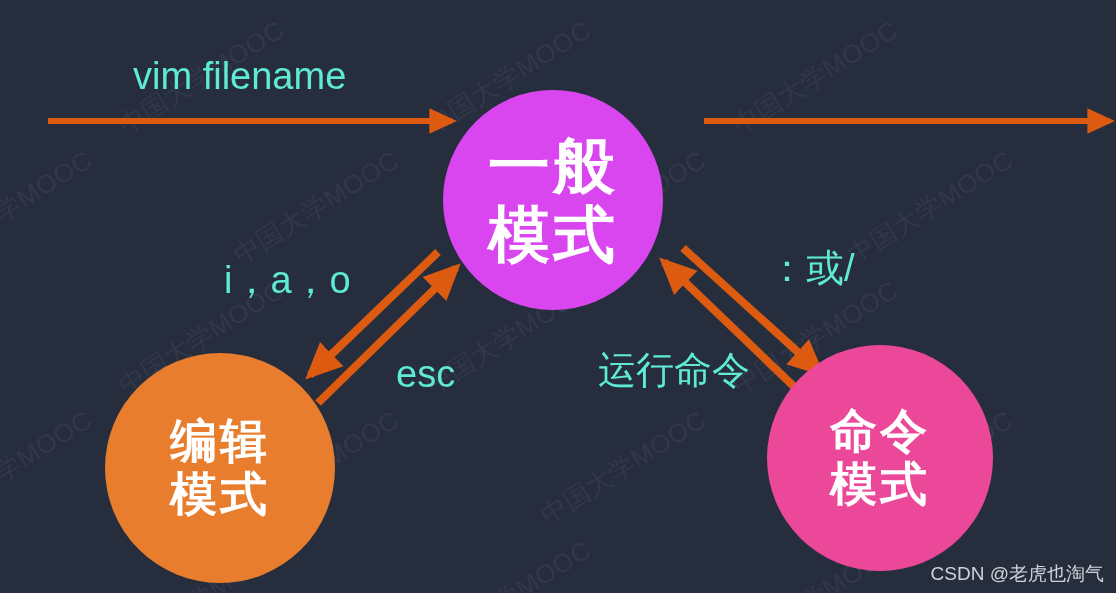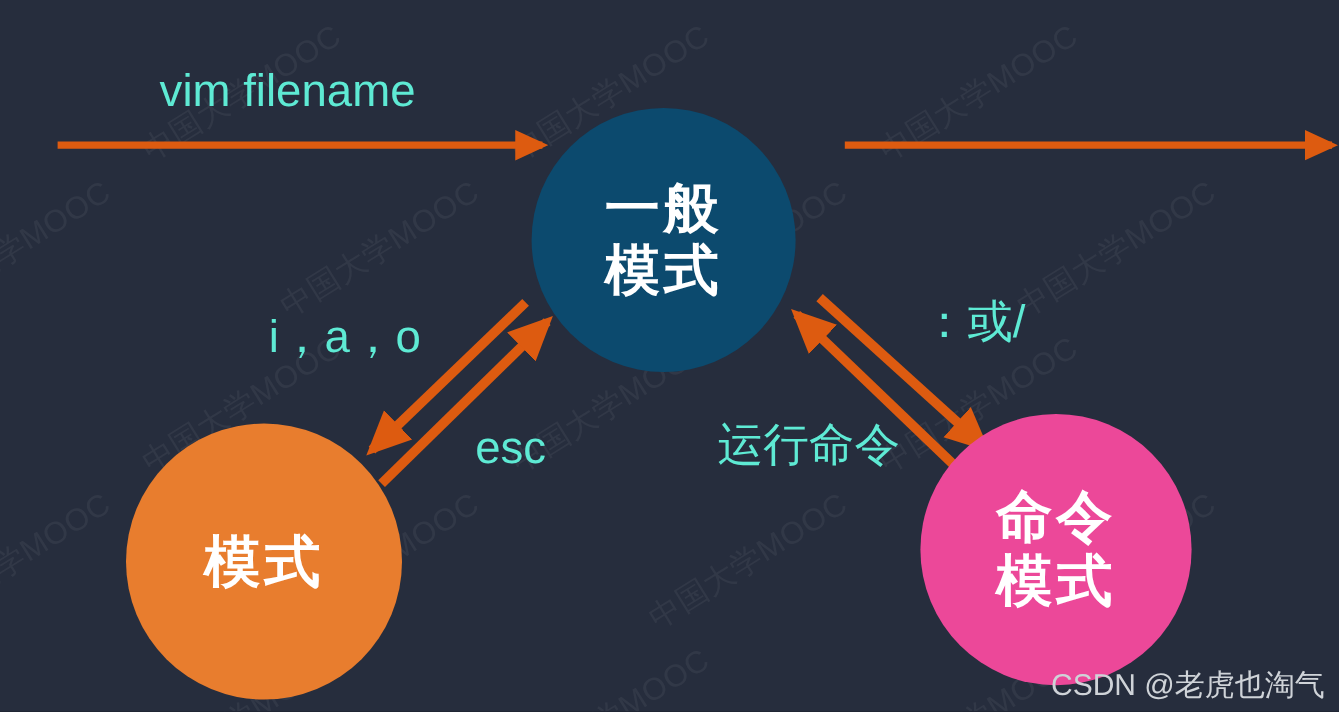--- a/index.html
+++ b/index.html
@@ -64,22 +64,22 @@
     line-height: 1.12;
     text-align: center;
     letter-spacing: 3px;
     font-family: "Liberation Sans", "DejaVu Sans", sans-serif;
   }
   .node .ln { display: block; }
 
   #node-normal {
     left: 443px; top: 90px;
     width: 220px; height: 220px;
-    background: #0c4a6e;
-    font-size: 46px;
+    background: #d946ef;
+    font-size: 62px;
     align-items: center;
   }
   #node-edit {
     left: 105px; top: 353px;
     width: 230px; height: 230px;
     background: #e87d2e;
     font-size: 47px;
   }
   #node-command {
     left: 767px; top: 345px;
@@ -105,21 +105,21 @@
   #label-run    { left: 598px; top: 345px; }
   #label-colon  { left: 768px; top: 243px; }
 
   
   #csdn {
     position: absolute;
     z-index: 5;
     right: 12px;
     bottom: 6px;
     color: #cfd3d8;
-    font-size: 25px;
+    font-size: 19px;
     white-space: nowrap;
     font-family: "Liberation Sans", "DejaVu Sans", sans-serif;
   }
 </style>
 </head>
 <body>
 
 <div id="stage">
 
   <div id="watermark">
@@ -149,20 +149,21 @@
 
     <line x1="808" y1="400" x2="664" y2="262" stroke="#dd5b10" stroke-width="8" marker-end="url(#ah)"></line>
   </svg>
 
   <div class="node" id="node-normal">
     <span class="ln">一般</span>
     <span class="ln">模式</span>
   </div>
 
   <div class="node" id="node-edit">
+    <span class="ln">编辑</span>
     <span class="ln">模式</span>
   </div>
 
   <div class="node" id="node-command">
     <span class="ln">命令</span>
     <span class="ln">模式</span>
   </div>
 
   <div class="label" id="label-open">vim filename</div>
   <div class="label" id="label-insert">i，a，o</div>

